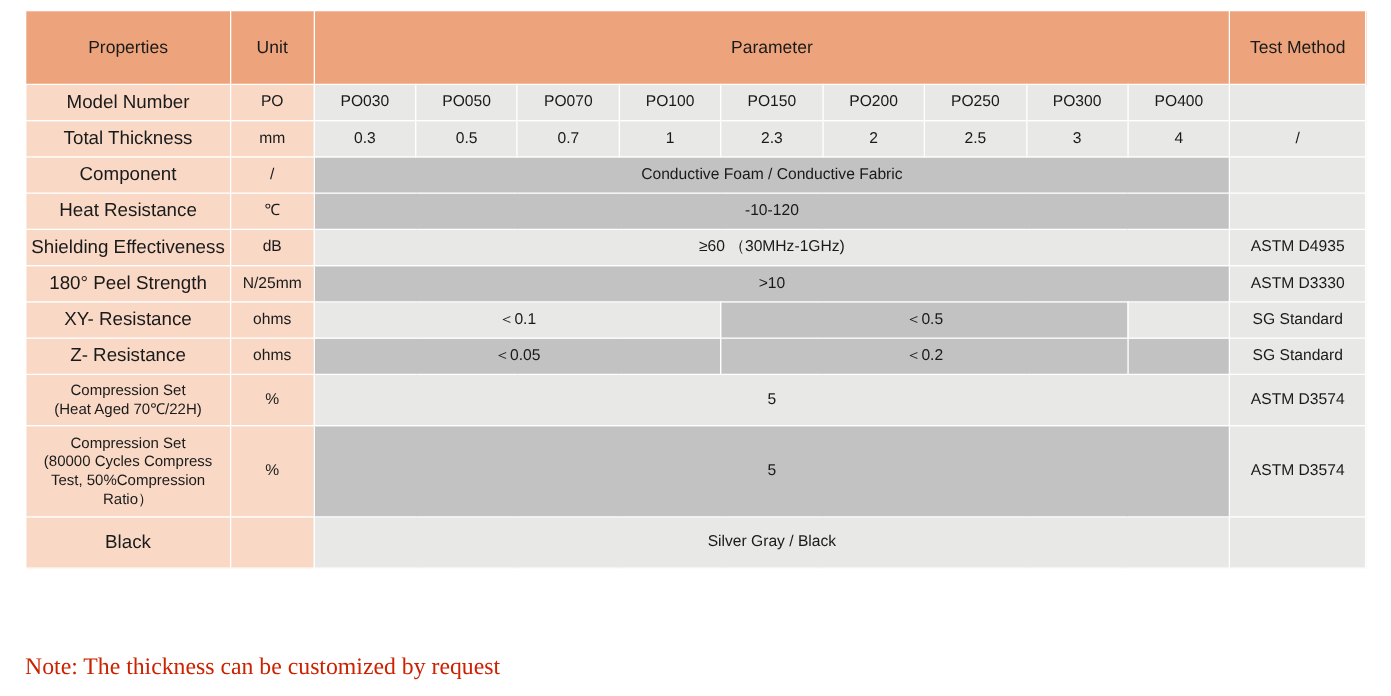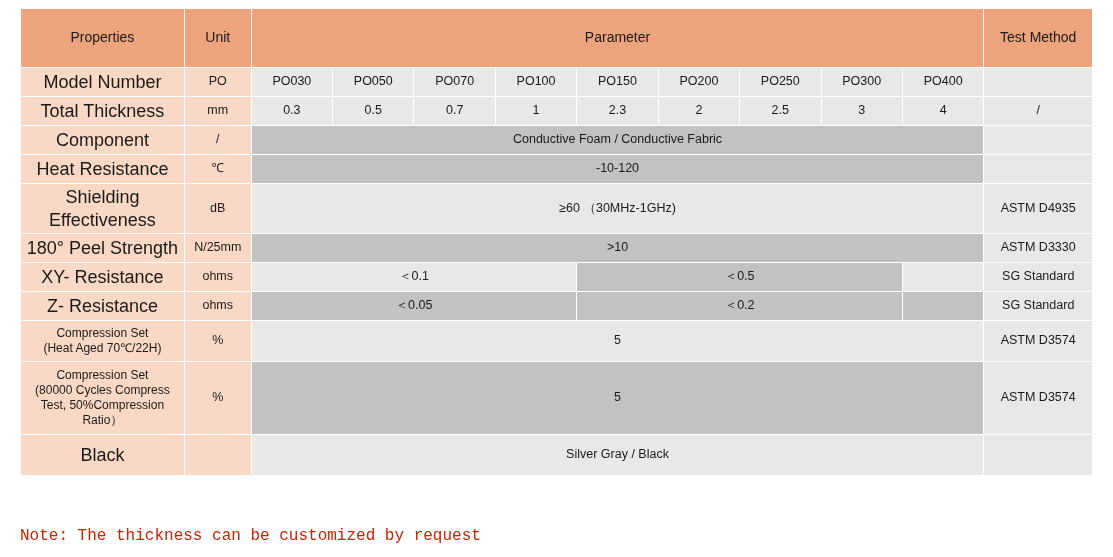--- a/index.html
+++ b/index.html
@@ -39,21 +39,21 @@
   .hdr {
     background: #eda47c;
     font-weight: bold;
     font-size: 14px;
     height: 54px;
     color: #1a1a1a;
   }
   
   .lbl {
     background: #f9d9c6;
-    font-size: 18px;
+    font-size: 15px;
   }
   
   .unit {
     background: #f9d9c6;
     font-size: 12.5px;
     margin-top: 24px;
   }
   
   .d-light { background: #e8e8e6; margin-top: 39px; }
   
@@ -64,22 +64,22 @@
   
   .tm-light { background: #e8e8e6; font-size: 12.5px; }
   .row-h { height: 29px; }
   .row-h-tall { height: 41px; }
   .row-h-xtall { height: 73px; }
   .note {
     position: absolute;
     left: 20px;
     bottom: 12px;
     color: #cc2200;
-    font-family: Liberation Mono, monospace;
-    font-size: 16px;
+    font-family: Liberation Serif, serif;
+    font-size: 19px;
   }
   .multiline { font-size: 12px; }
 </style>
 </head>
 <body>
 
 <div class="sheet">
 
   <table class="spec">
     <colgroup>

